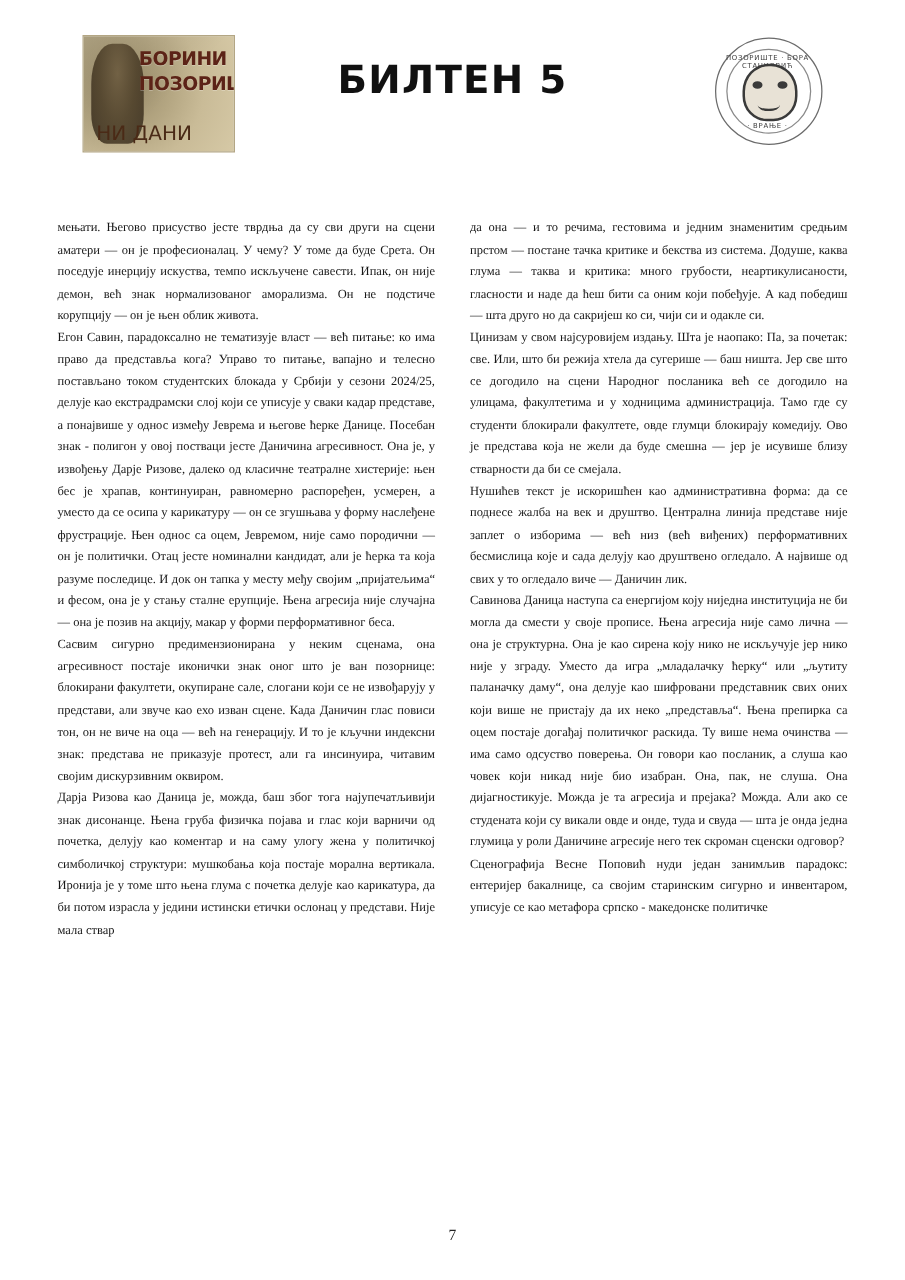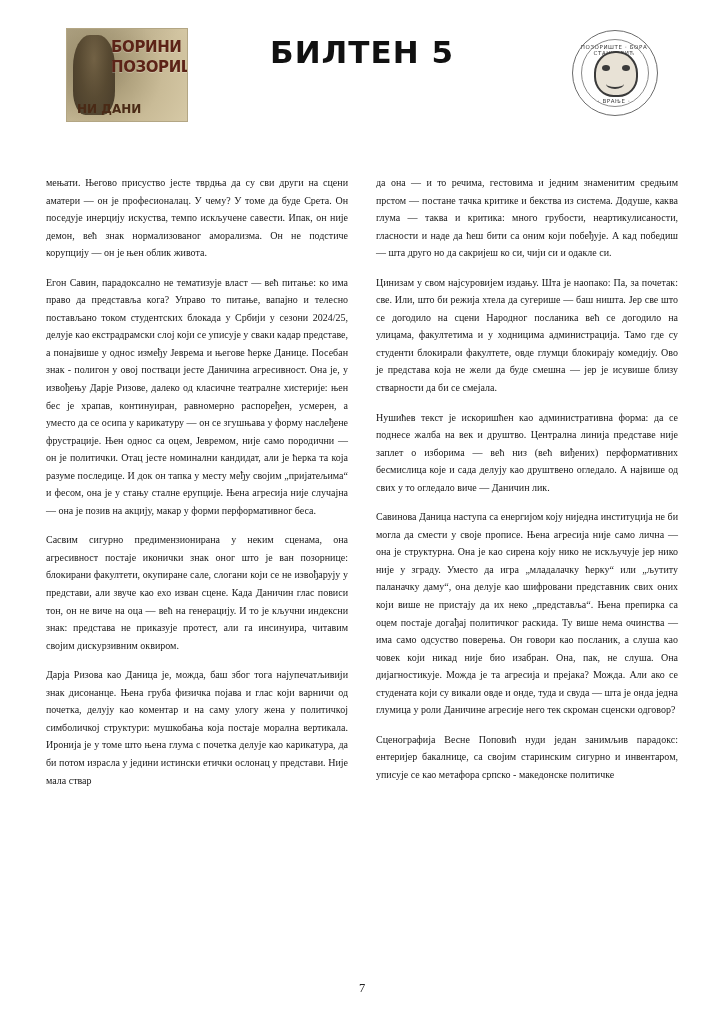--- a/index.html
+++ b/index.html
@@ -68,29 +68,29 @@
     text-shadow: 0 1px 0 rgba(255,255,255,0.25);
   }
   .logo-left .logo-text .l2 { display:block; }
   .logo-left .logo-bottom {
     position: absolute;
     left: 10px;
     bottom: 5px;
     width: 104px;
     color: #4a2a16;
     font-family: "DejaVu Sans", sans-serif;
-    font-weight: bold;
-    font-size: 12px;
+    font-weight: normal;
+    font-size: 16px;
     letter-spacing: 0px;
   }
 
   .main-title {
     position: absolute;
     left: 0;
-    top: 34px;
+    top: 46px;
     width: 724px;
     text-align: center;
     font-family: "DejaVu Sans", sans-serif;
     font-weight: bold;
     font-size: 31px;
     letter-spacing: 1px;
     color: #111111;
   }
 
   .logo-right {
@@ -174,21 +174,21 @@
     line-height: 17.55px;
     text-align: justify;
     text-justify: inter-word;
     hyphens: auto;
     color: #171717;
   }
   .col p {
     margin: 0;
     text-indent: 0;
   }
-  .col p + p { margin-top: 12px; }
+  .col p + p { margin-top: 0; }
 
   .page-number {
     position: absolute;
     left: 0;
     bottom: 28px;
     width: 724px;
     text-align: center;
     font-family: "Liberation Serif", serif;
     font-size: 12.5px;
     color: #222;

